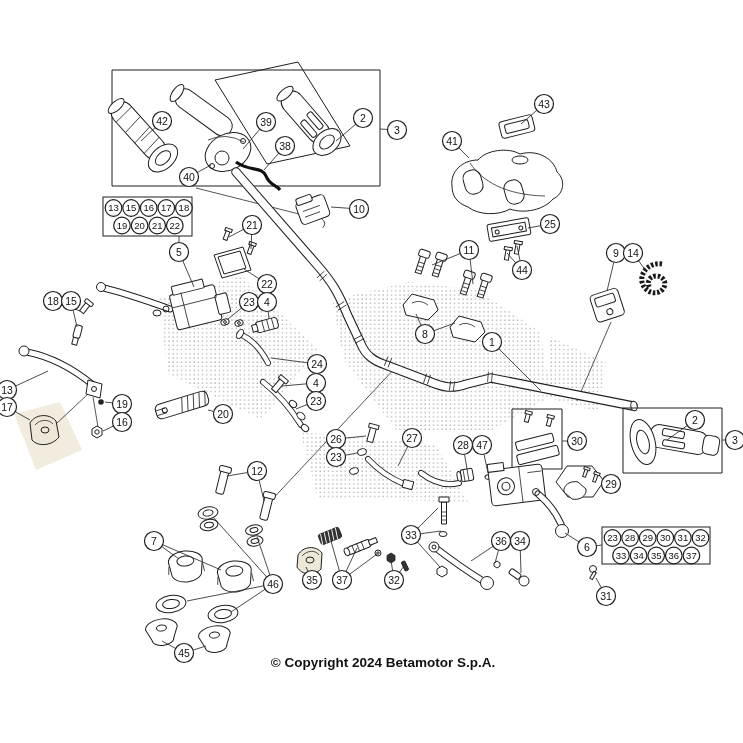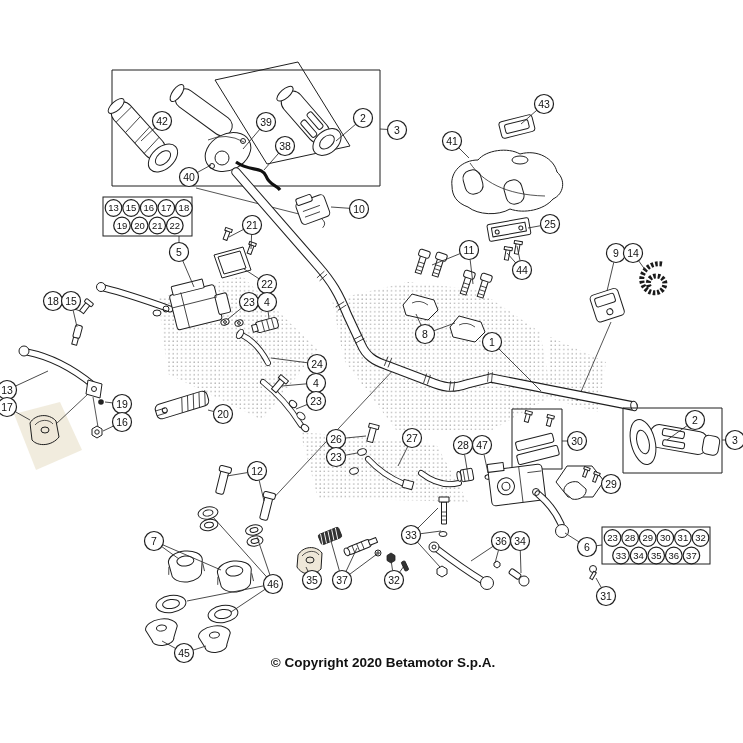--- a/index.html
+++ b/index.html
@@ -819,14 +819,14 @@
           <circle cx="673.8" cy="555.5" r="8.3" fill="#ffffff" stroke="#1f1f1f" stroke-width="1.2"></circle>
           <text x="673.8" y="555.5" text-anchor="middle" dy=".36em" font-size="9.5" font-family="&quot;Liberation Sans&quot;,sans-serif" fill="#111">36</text>
         </g>
         <g>
           <circle cx="691.4" cy="555.5" r="8.3" fill="#ffffff" stroke="#1f1f1f" stroke-width="1.2"></circle>
           <text x="691.4" y="555.5" text-anchor="middle" dy=".36em" font-size="9.5" font-family="&quot;Liberation Sans&quot;,sans-serif" fill="#111">37</text>
         </g>
       </g>
 </svg>
 
-<div id="copyright">© Copyright 2020 Betamotor S.p.A.</div>
+<div id="copyright">© Copyright 2024 Betamotor S.p.A.</div>
 </div>
 
 </body></html>

